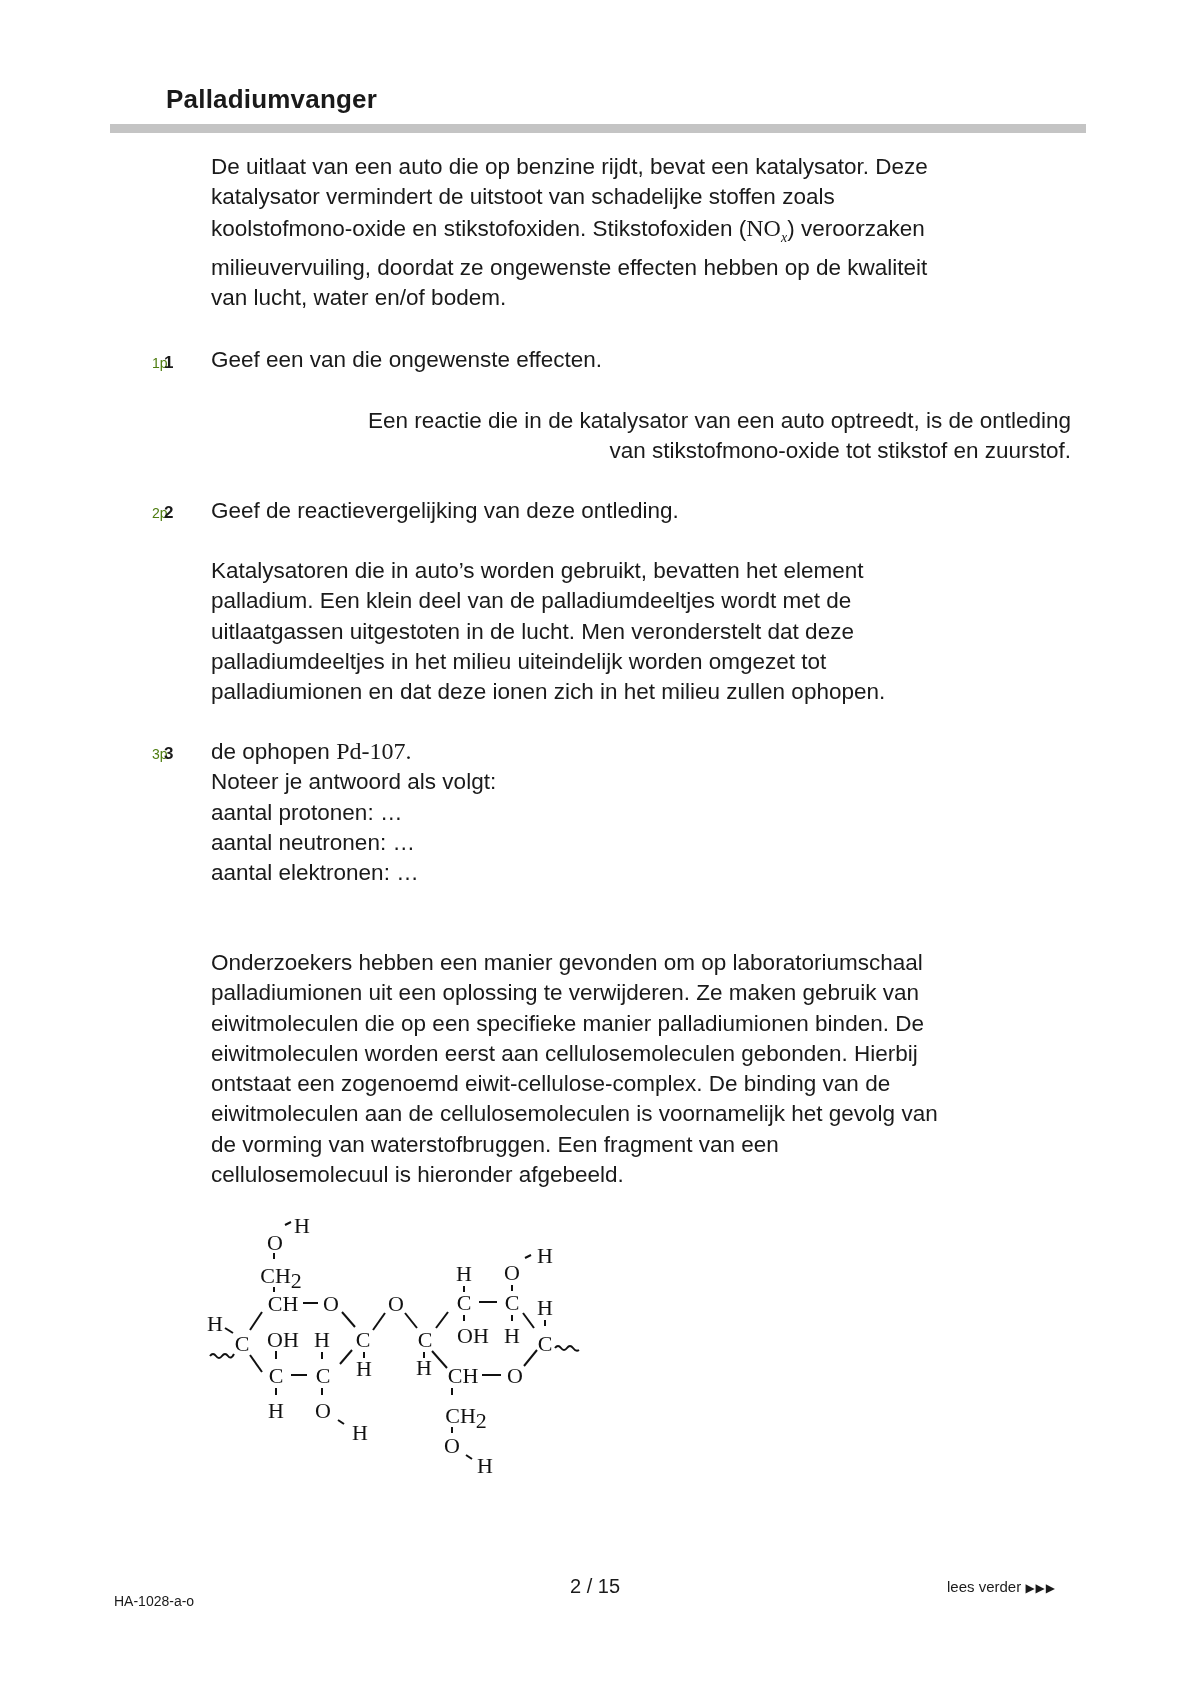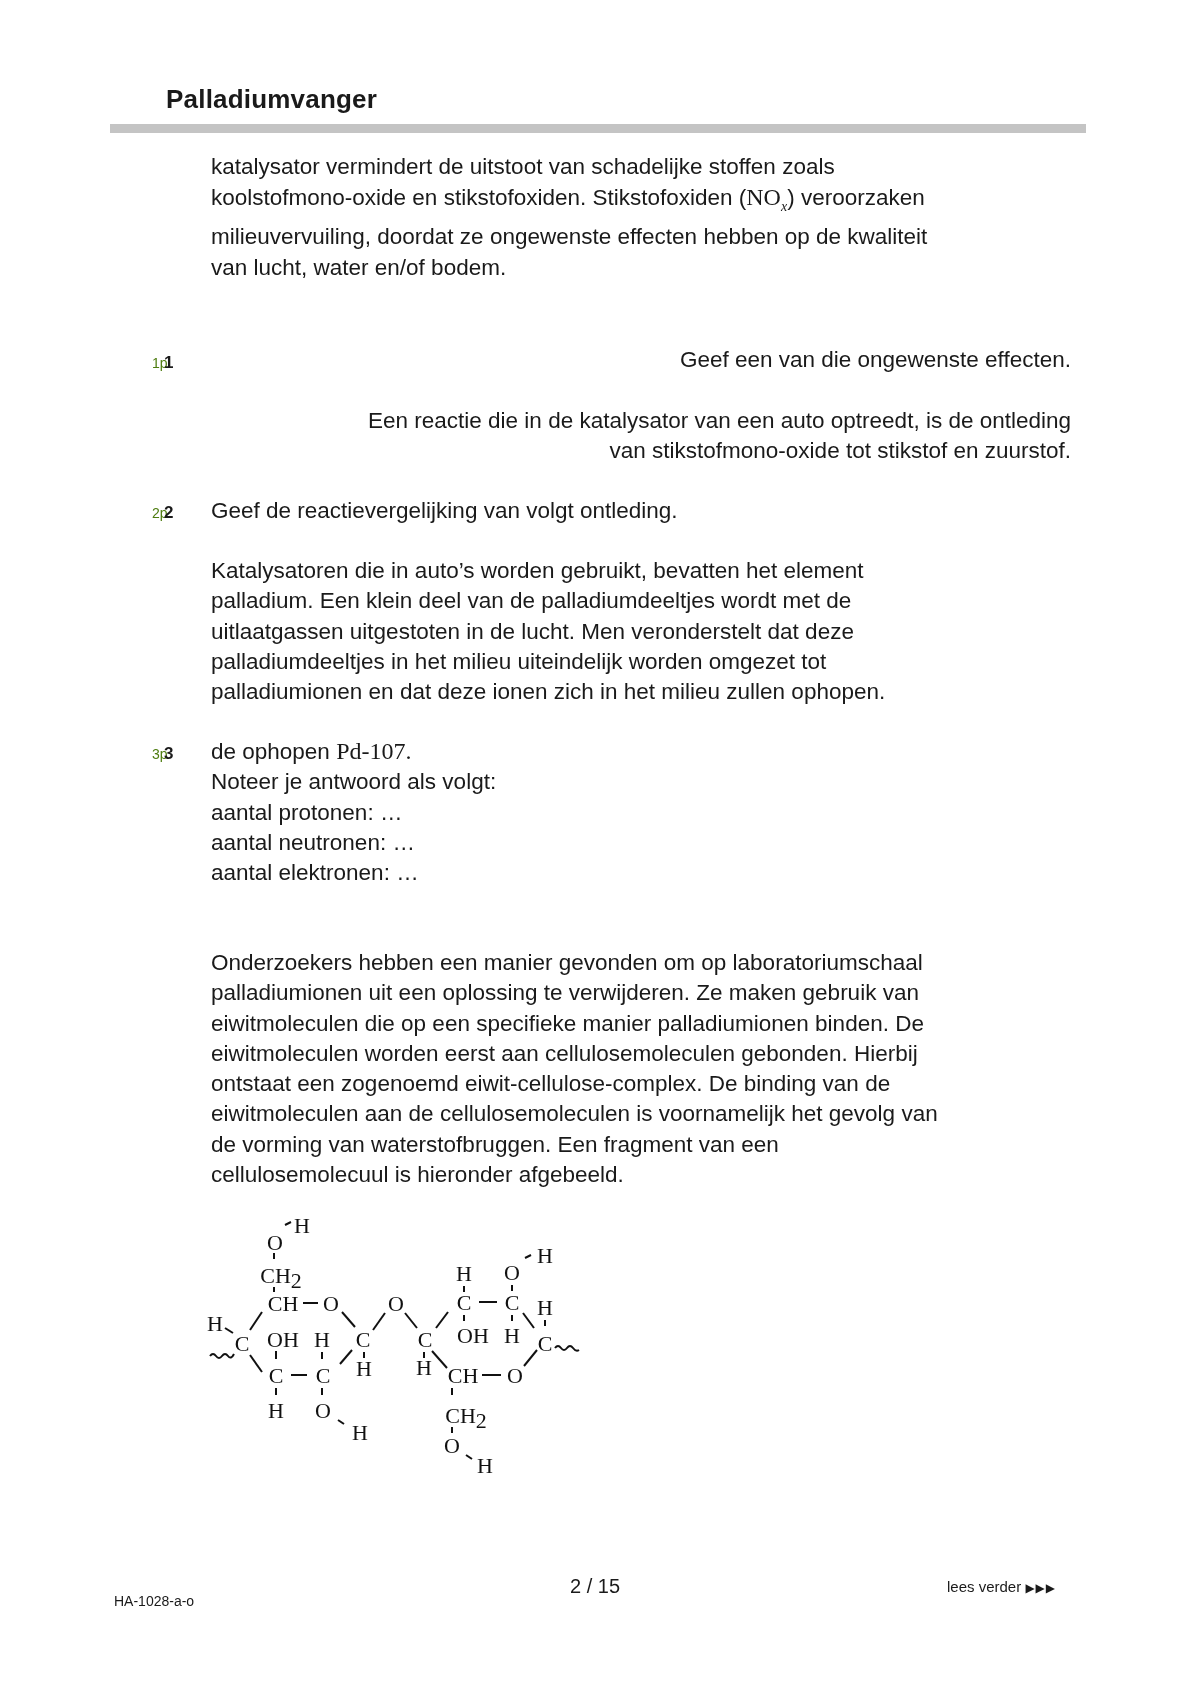--- a/index.html
+++ b/index.html
@@ -24,38 +24,39 @@
   #structure text { font-family: "Liberation Serif", serif; font-size: 22px; fill: #111; }
   #structure line, #structure path { stroke: #111; stroke-width: 2; fill: none; }
 </style>
 </head>
 <body>
 
 <div class="title">Palladiumvanger</div>
 <div class="title-rule"></div>
 
 <div class="para" style="top:152px;">
+  <span class="line">De uitlaat van een auto die op benzine rijdt, bevat een katalysator. Deze</span>
   <span class="line">katalysator vermindert de uitstoot van schadelijke stoffen zoals</span>
   <span class="line"><span>koolstofmono-oxide en stikstofoxiden. Stikstofoxiden (</span><span class="serif"><span>NO</span><sub class="it">x</sub></span><span>) veroorzaken</span></span>
   <span class="line">milieuvervuiling, doordat ze ongewenste effecten hebben op de kwaliteit</span>
   <span class="line">van lucht, water en/of bodem.</span>
 </div>
 
 <div class="q-points" style="top:355px;">1p</div>
 <div class="q-num" style="top:353px;">1</div>
-<div class="para" style="top:345px;text-align:right;">Geef een van die ongewenste effecten.</div>
+<div class="para" style="top:345px;">Geef een van die ongewenste effecten.</div>
 
 <div class="para" style="top:406px;text-align:right;">
   <span class="line">Een reactie die in de katalysator van een auto optreedt, is de ontleding</span>
   <span class="line">van stikstofmono-oxide tot stikstof en zuurstof.</span>
 </div>
 
 <div class="q-points" style="top:505px;">2p</div>
 <div class="q-num" style="top:503px;">2</div>
-<div class="para" style="top:496px;">Geef de reactievergelijking van volgt ontleding.</div>
+<div class="para" style="top:496px;">Geef de reactievergelijking van deze ontleding.</div>
 
 <div class="para" style="top:556px;">
   <span class="line">Katalysatoren die in auto’s worden gebruikt, bevatten het element</span>
   <span class="line">palladium. Een klein deel van de palladiumdeeltjes wordt met de</span>
   <span class="line">uitlaatgassen uitgestoten in de lucht. Men veronderstelt dat deze</span>
   <span class="line">palladiumdeeltjes in het milieu uiteindelijk worden omgezet tot</span>
   <span class="line">palladiumionen en dat deze ionen zich in het milieu zullen ophopen.</span>
 </div>
 
 <div class="q-points" style="top:746px;">3p</div>

